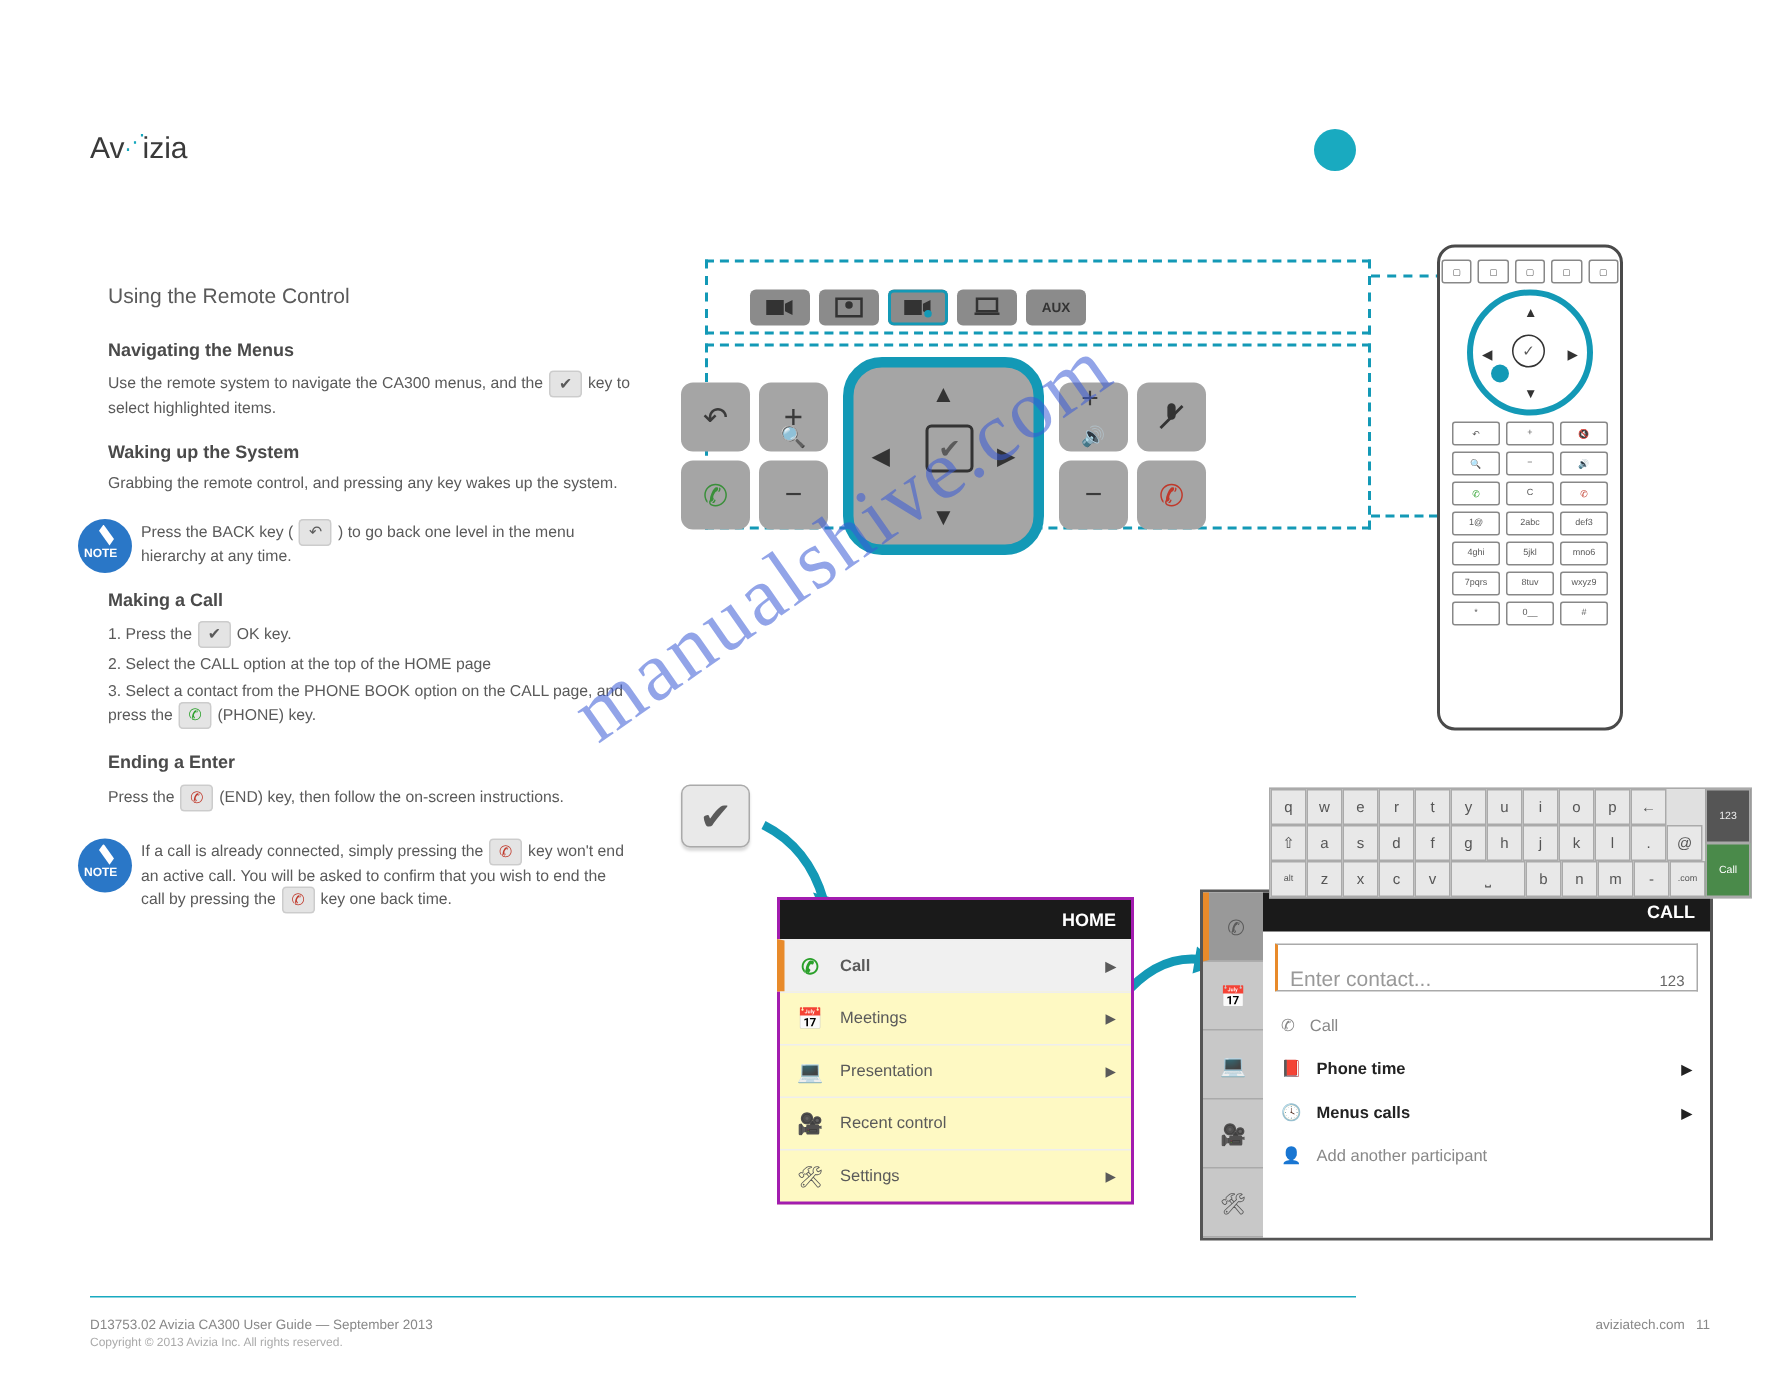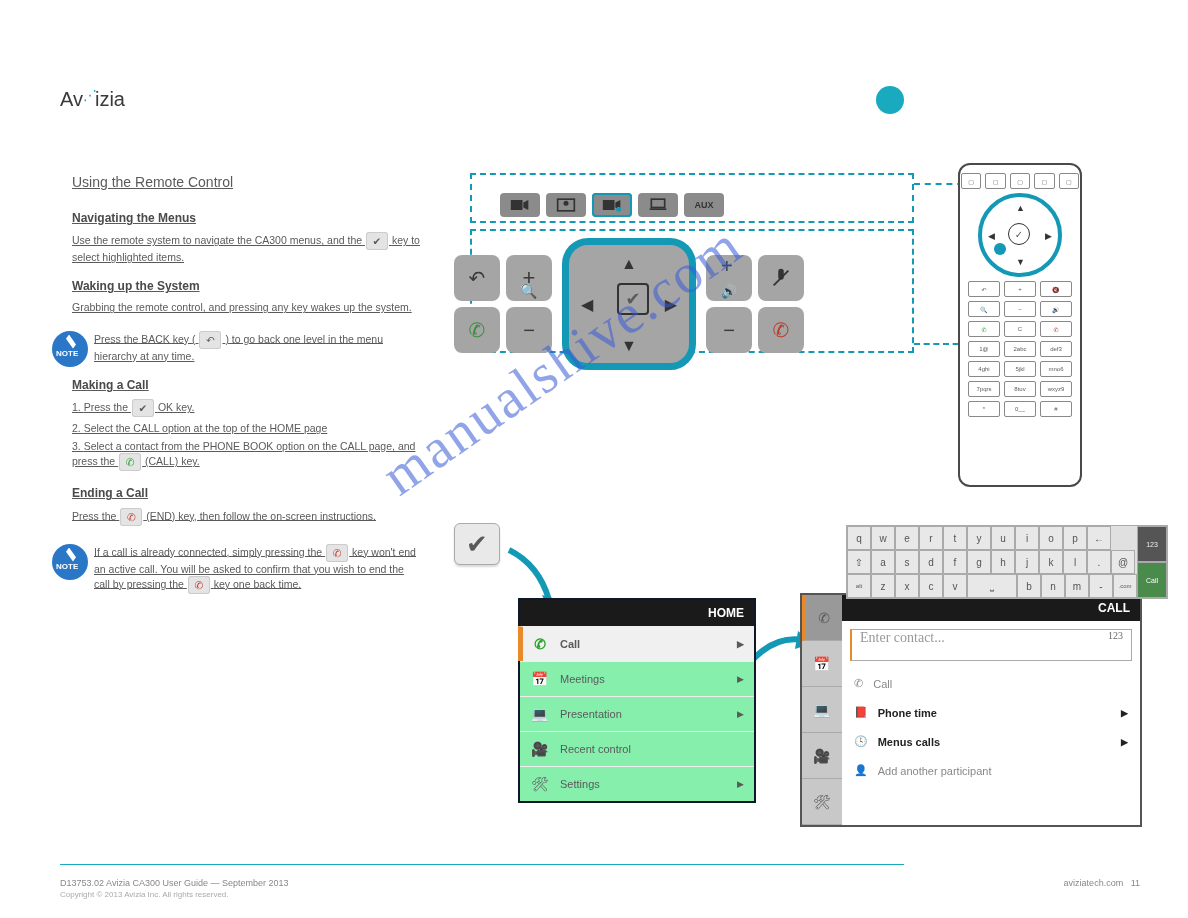--- a/index.html
+++ b/index.html
@@ -37,26 +37,25 @@
     position: absolute;
     top: 58px;
     right: 48px;
     width: 28px;
     height: 28px;
     background: #19aac0;
     border-radius: 50%;
   }
   .left-col {
     position: absolute;
-    top: 145px;
+    top: 160px;
     left: 72px;
     width: 350px;
     line-height: 1.35;
     font-size: 10.5px;
-    text-decoration: underline;
   }
   .left-col h2 {
     font-size: 14px;
     color: #5a5a5a;
     font-weight: normal;
     margin: 0 0 18px 0;
   }
   .left-col h3 {
     font-size: 12px;
     font-weight: bold;
@@ -266,22 +265,22 @@
   .arrow-curve1 {
      position:absolute; left:64px; top:372px;
   }
   .arrow-curve2 {
      position:absolute; left:303px; top:452px;
   }
 
   
   .menu {
     position: absolute;
-    border: 2px solid #0f172a;
-    background: #86efac;
+    border: 2px solid #a21caf;
+    background: #fef9c3;
     width: 234px;
     font-size: 11px;
   }
   .menu.home { left: 78px; top: 425px; }
   .menu .hdr {
     background: #1a1a1a;
     color:#fff;
     text-align: right;
     padding: 6px 10px;
     font-weight: bold;
@@ -326,25 +325,24 @@
     font-size:14px;
   }
   .callpanel .side .sitem.sel { background:#999; border-left:4px solid #e88a2a; }
   .callpanel .main { flex:1; background:#fff; }
   .callpanel .hdr {
     background: #1a1a1a; color:#fff; font-weight:bold;
     text-align:right; padding: 6px 10px; font-size:12px;
   }
   .callpanel .input {
     margin:8px; border:1px solid #aaa; height:30px;
-    display:flex; align-items:flex-start; padding:0 8px;
+    display:flex; align-items:flex-end; padding:0 8px;
     color:#999; font-size:14px;
     border-left: 2px solid #e88a2a;
     justify-content: space-between;
-    font-family: Liberation Serif, serif;
   }
   .callpanel .row {
     display:flex; align-items:center;
     padding: 8px 12px; gap:10px;
     color:#888;
   }
   .callpanel .row.bold { color:#222; font-weight:bold; }
   .callpanel .row .chev { margin-left:auto; font-size:9px; color:#222; }
 
   
@@ -428,23 +426,23 @@
       </p>
     </div>
 
     <h3>Making a Call</h3>
     <p>1. <span>Press the </span>
        <span class="key">✔</span>
        <span> OK key.</span></p>
     <p>2. <span>Select the CALL option at the top of the HOME page</span></p>
     <p>3. <span>Select a contact from the PHONE BOOK option on the CALL page, and press the </span>
        <span class="key phone-green">✆</span>
-       <span> (CALL) key.</span></p>
-
-    <h3>Ending a Call</h3>
+       <span> (PHONE) key.</span></p>
+
+    <h3>Ending a Enter</h3>
     <p>
       <span>Press the </span>
       <span class="key phone-red">✆</span>
       <span> (END) key, then follow the on-screen instructions.</span>
     </p>
 
     <div class="note-row" style="margin-top:18px;">
       <div class="note-badge"></div>
       <p style="margin-left:22px;">
         <span>If a call is already connected, simply pressing the </span>

